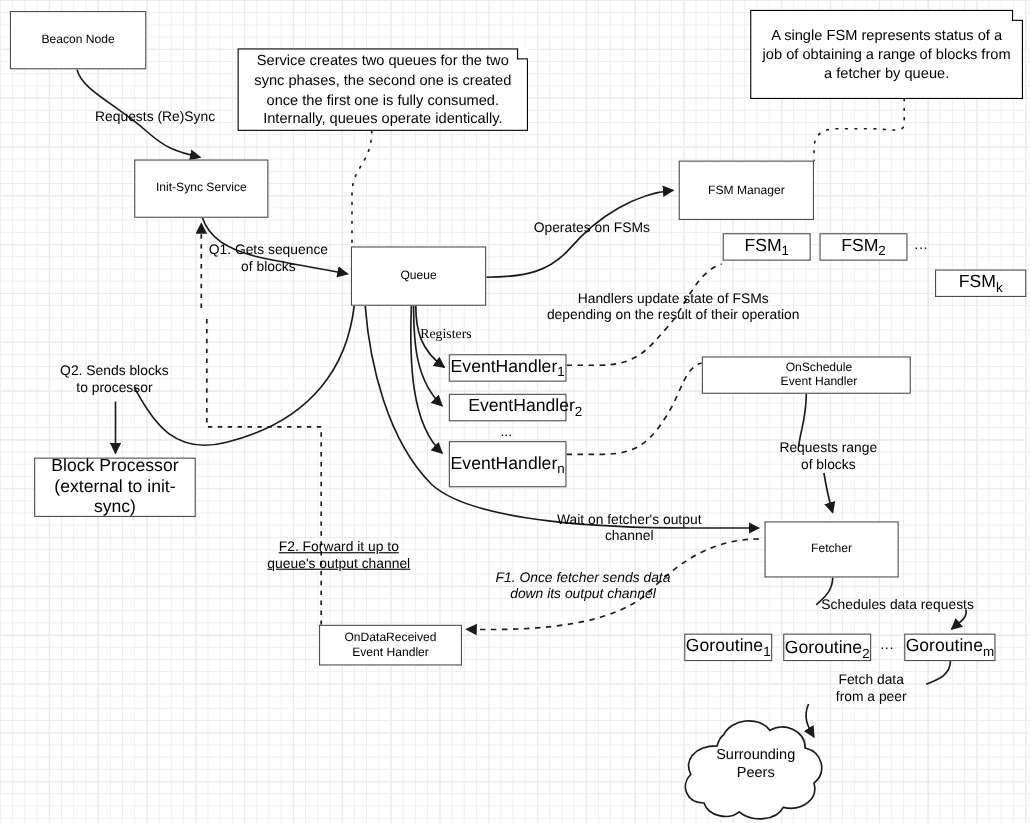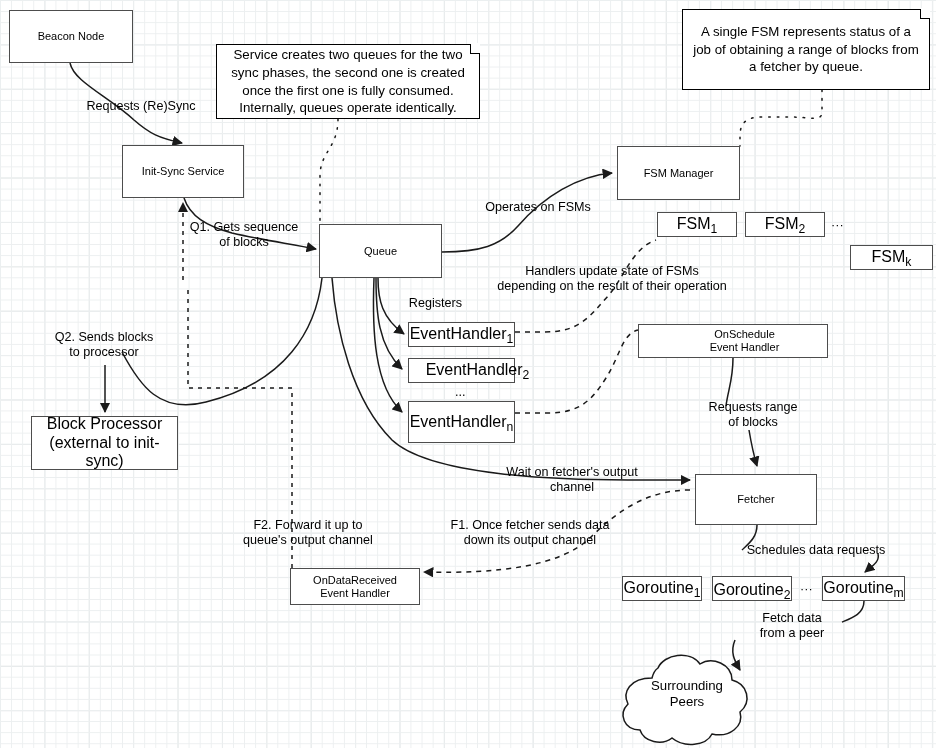--- a/index.html
+++ b/index.html
@@ -85,21 +85,21 @@
   }
   .edge-label {
     position: absolute;
     font-size: 12.6px;
     color: #000000;
     line-height: 1.2;
     text-align: center;
     white-space: pre-line;
     z-index: 4;
   }
-  .edge-label.l { text-align: right; }
+  .edge-label.l { text-align: left; font-family: Liberation Serif, serif; }
   .dots {
     position: absolute;
     font-size: 12.6px;
     color: #000000;
     z-index: 4;
   }
   sub { font-size: 0.76em; line-height: 0; }
   .cloud-label {
     position: absolute;
     font-size: 13.2px;
@@ -291,24 +291,24 @@
 depending on the result of their operation</div>
 
   <div class="edge-label l" style="left:382px; top:296px; width:80px;">Registers</div>
 
   <div class="edge-label" style="left:700px; top:400px; width:106px;">Requests range
 of blocks</div>
 
   <div class="edge-label" style="left:498px; top:465px; width:148px;">Wait on fetcher's output
 channel</div>
 
-  <div class="edge-label" style="left:440px; top:518px; width:180px;">F1. Once fetcher sends data
+  <div class="edge-label" style="left:440px; top:518px; width:180px;font-style:italic;">F1. Once fetcher sends data
 down its output channel</div>
 
-  <div class="edge-label" style="left:228px; top:518px; width:160px;">F2. Forward it up to
+  <div class="edge-label" style="left:228px; top:490px; width:160px;text-decoration:underline;">F2. Forward it up to
 queue's output channel</div>
 
   <div class="edge-label" style="left:736px; top:543px; width:160px;">Schedules data requests</div>
 
   <div class="edge-label" style="left:740px; top:611px; width:104px;">Fetch data
 from a peer</div>
 
 </div>
 
 </body></html>

